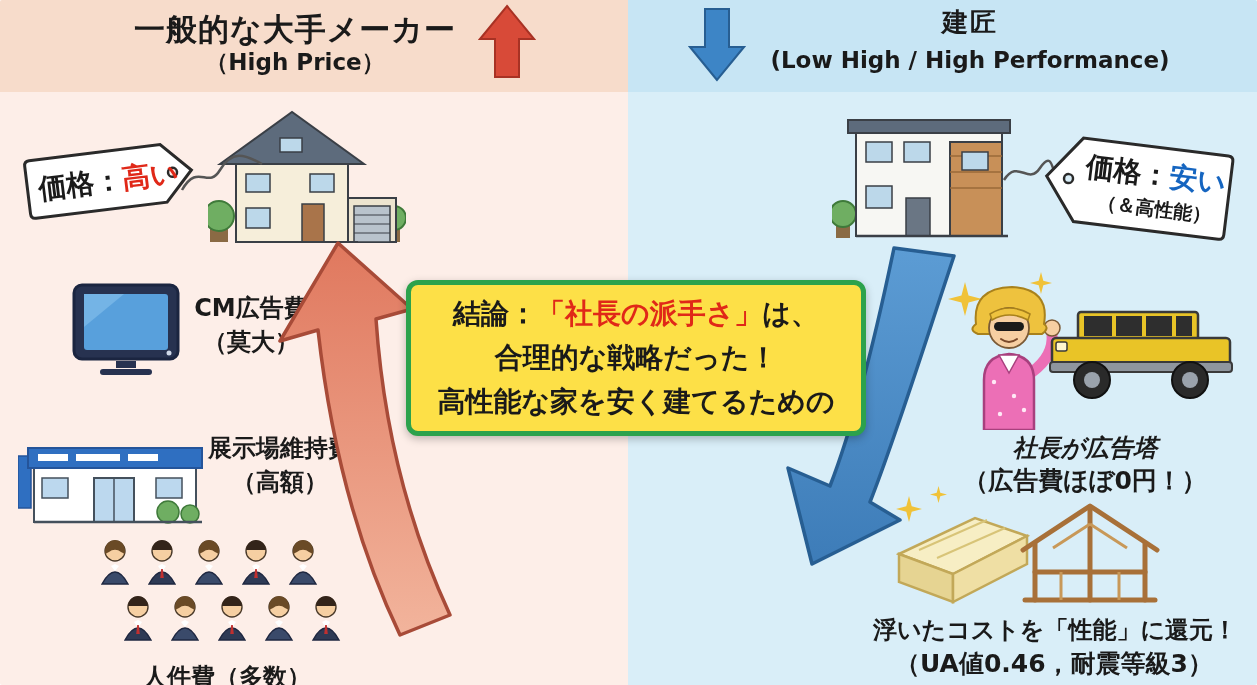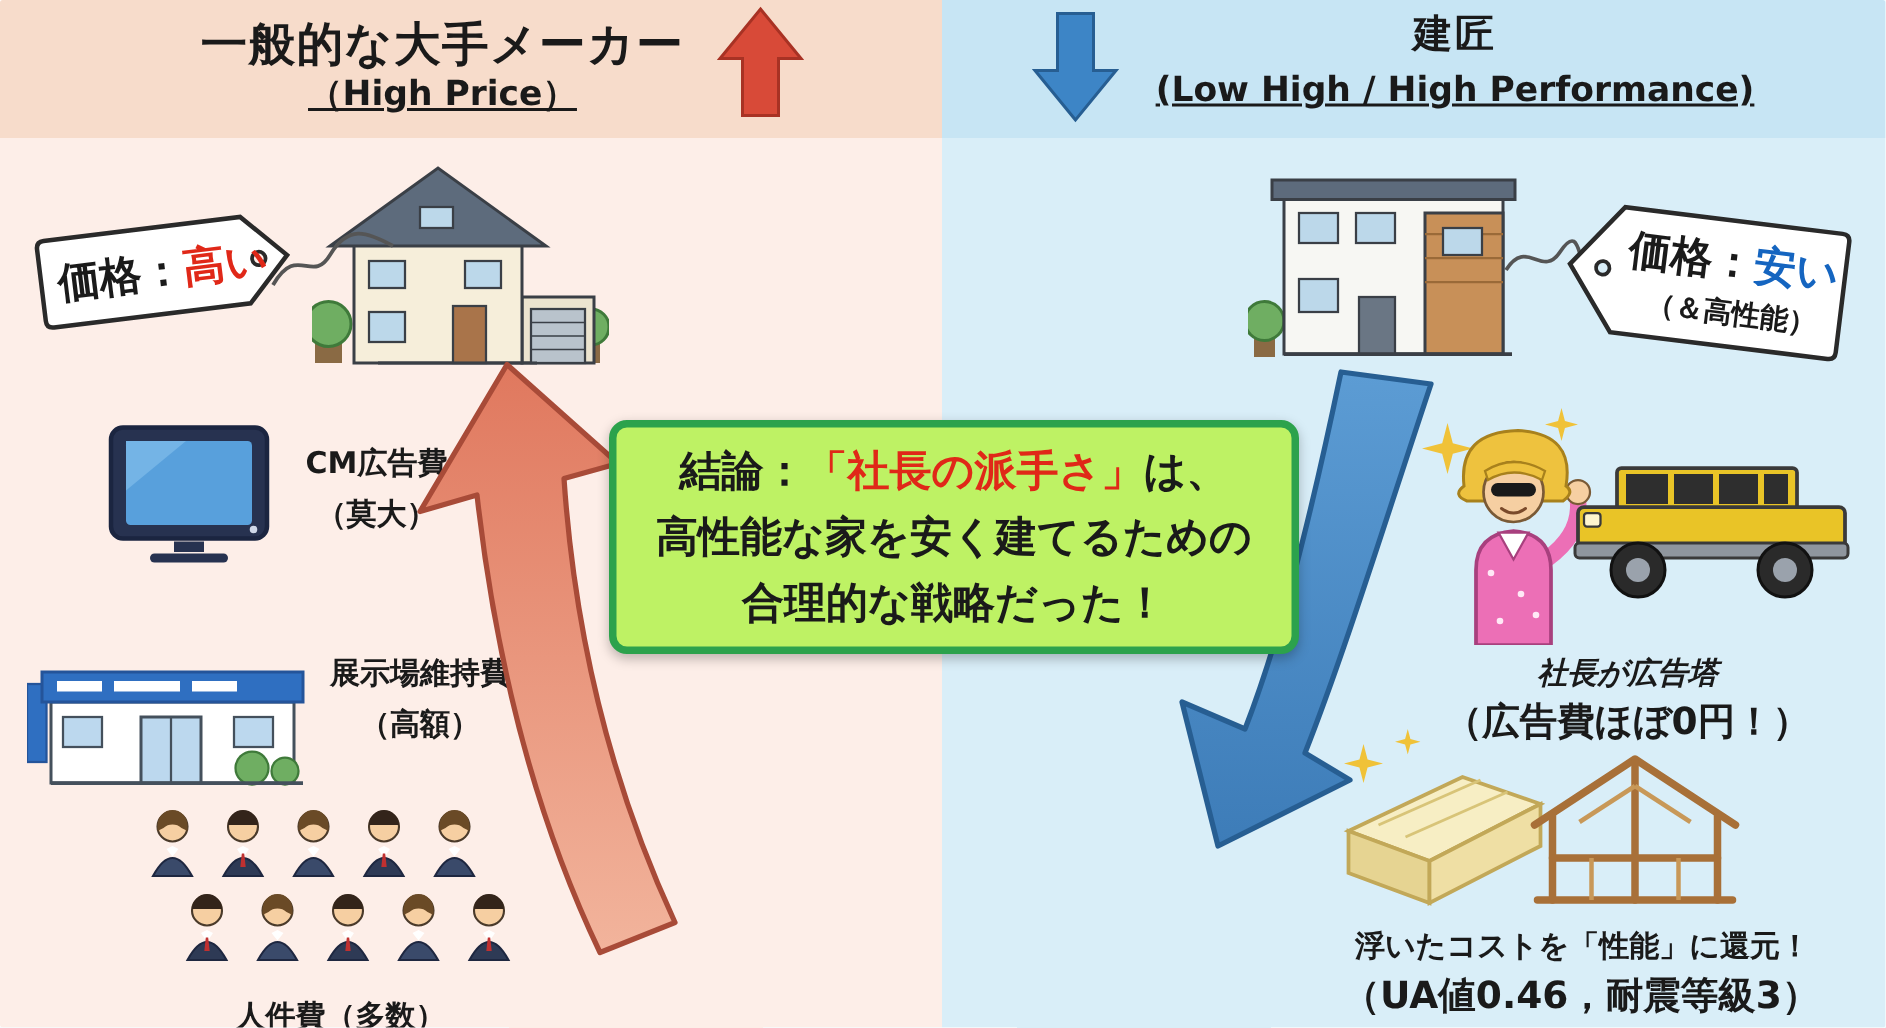--- a/index.html
+++ b/index.html
@@ -10,30 +10,30 @@
     color:#1a1a1a;
   }
   .abs { position:absolute; }
   .panel { top:0; height:685px; }
   .left-panel  { left:0;   width:628px; background:#fdeee8; }
   .right-panel { left:628px; width:629px; background:#d9eef8; }
   .left-header  { left:0; top:0; width:628px; height:92px; background:#f7dccb; }
   .right-header { left:628px; top:0; width:629px; height:92px; background:#c7e5f4; }
   .title   { font-size:31px; font-weight:700; text-align:center; letter-spacing:1px; }
   .title-lg{ font-size:26px; font-weight:700; text-align:center; letter-spacing:2px; }
-  .subtitle{ font-size:23px; font-weight:700; text-align:center;text-decoration:underline; }
-  .label   { font-size:20px; font-weight:700; text-align:center; line-height:33px; }
+  .subtitle{ font-size:23px; font-weight:700; text-align:center; }
+  .label   { font-size:24px; font-weight:700; text-align:center; line-height:33px; }
   .label-sm{ font-size:25px; font-weight:700; text-align:center; line-height:32px; }
   .tag-text{ font-size:28px; font-weight:700; white-space:nowrap; }
   .tag-note{ font-size:19px; font-weight:700; white-space:nowrap; }
   .red-text  { color:#e02818; }
   .blue-text { color:#1565c0; }
   .conclusion-box {
     left:406px; top:280px; width:450px; height:146px;
-    background:#bef264; border:5px solid #2ca24c; border-radius:12px;
+    background:#fde047; border:5px solid #2ca24c; border-radius:12px;
     box-shadow:0 3px 8px rgba(0,0,0,0.25);
     display:flex; flex-direction:column; justify-content:center;
     text-align:center; z-index:30;
   }
   .conclusion-line { font-size:28px; font-weight:700; line-height:44px; white-space:nowrap; }
   .tag { z-index:12; }
   svg { display:block; }
 </style>
 </head>
 <body>
@@ -172,22 +172,22 @@
         </linearGradient>
       </defs>
       <path d="M66 6 L8 104 L46 93 C58 200 84 306 128 398 L178 378 C140 296 112 200 104 82 L140 72 Z" fill="url(#salmon)" stroke="#a84b38" stroke-width="3.5" stroke-linejoin="round"></path>
     </svg>
   </div>
 
   <div class="abs conclusion-box">
     <div class="conclusion-line">
       <span>結論：</span><span class="red-text">「社長の派手さ」</span><span>は、</span>
     </div>
+    <div class="conclusion-line">合理的な戦略だった！</div>
     <div class="conclusion-line">高性能な家を安く建てるための</div>
-    <div class="conclusion-line">合理的な戦略だった！</div>
   </div>
 
   <div class="abs" style="left:832px; top:98px;">
     <svg width="190" height="148" viewBox="0 0 190 148">
       <rect x="4" y="126" width="14" height="14" fill="#8a6a44"></rect>
       <circle cx="11" cy="116" r="13" fill="#6fae62" stroke="#3f7a3a" stroke-width="2"></circle>
       <rect x="24" y="32" width="146" height="106" fill="#f7f7f3" stroke="#3a3f46" stroke-width="2"></rect>
       <rect x="16" y="22" width="162" height="13" fill="#5d6b7c" stroke="#3a3f46" stroke-width="2"></rect>
       <rect x="118" y="44" width="52" height="94" fill="#c89058" stroke="#3a3f46" stroke-width="2"></rect>
       <line x1="118" y1="58" x2="170" y2="58" stroke="#9a6a38" stroke-width="1.5"></line>

